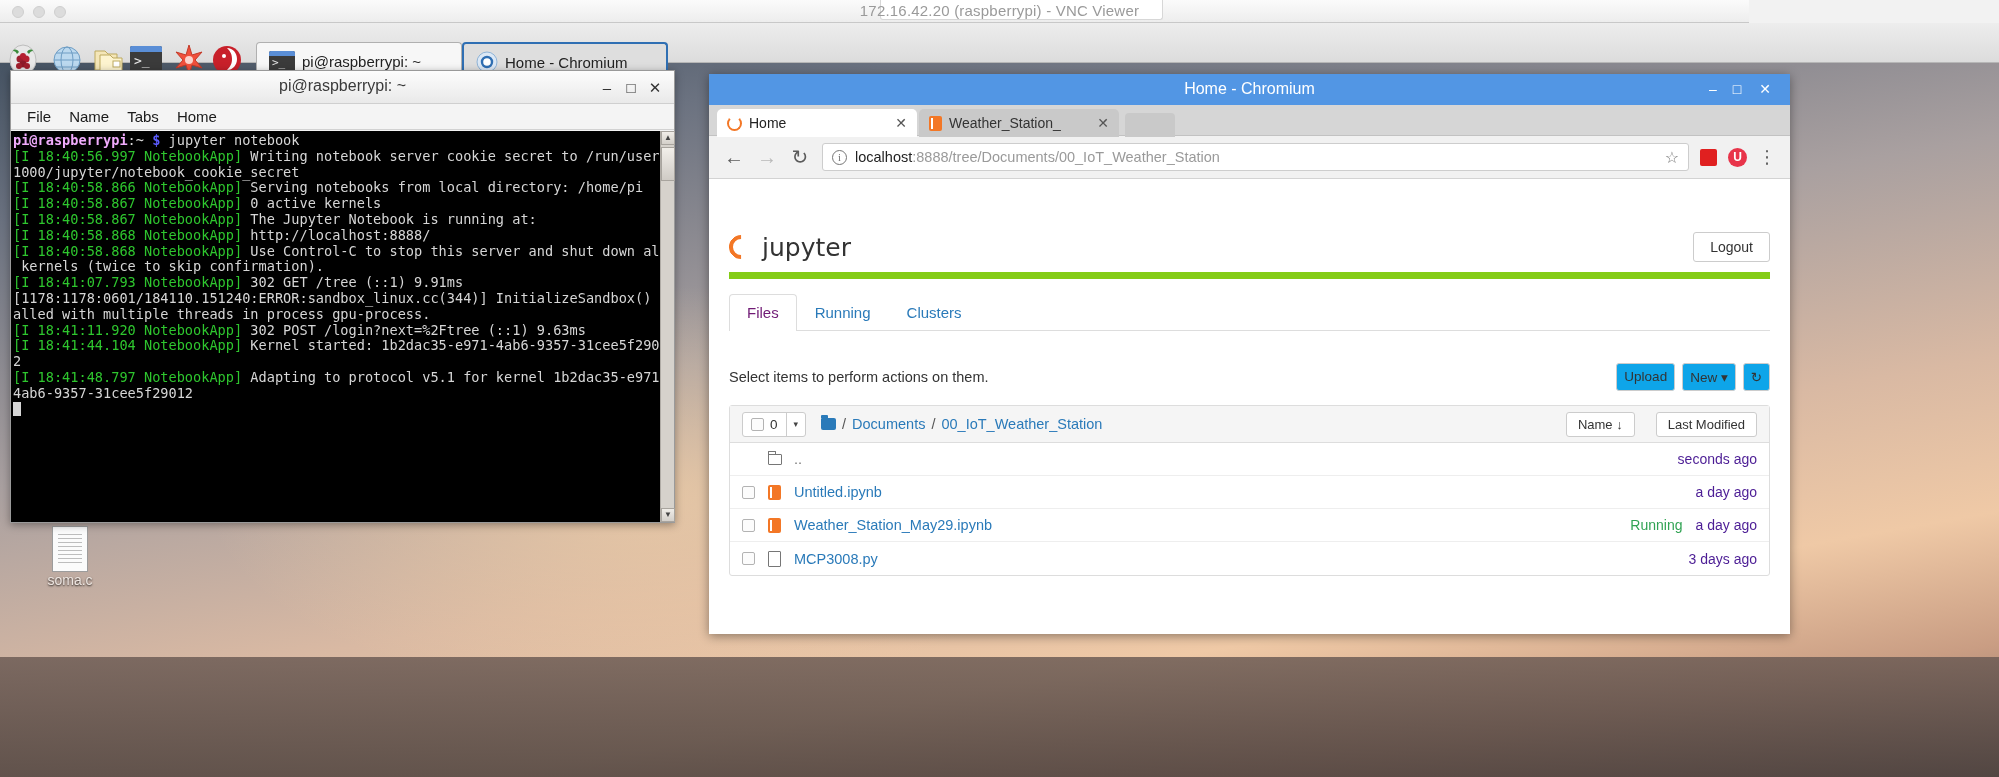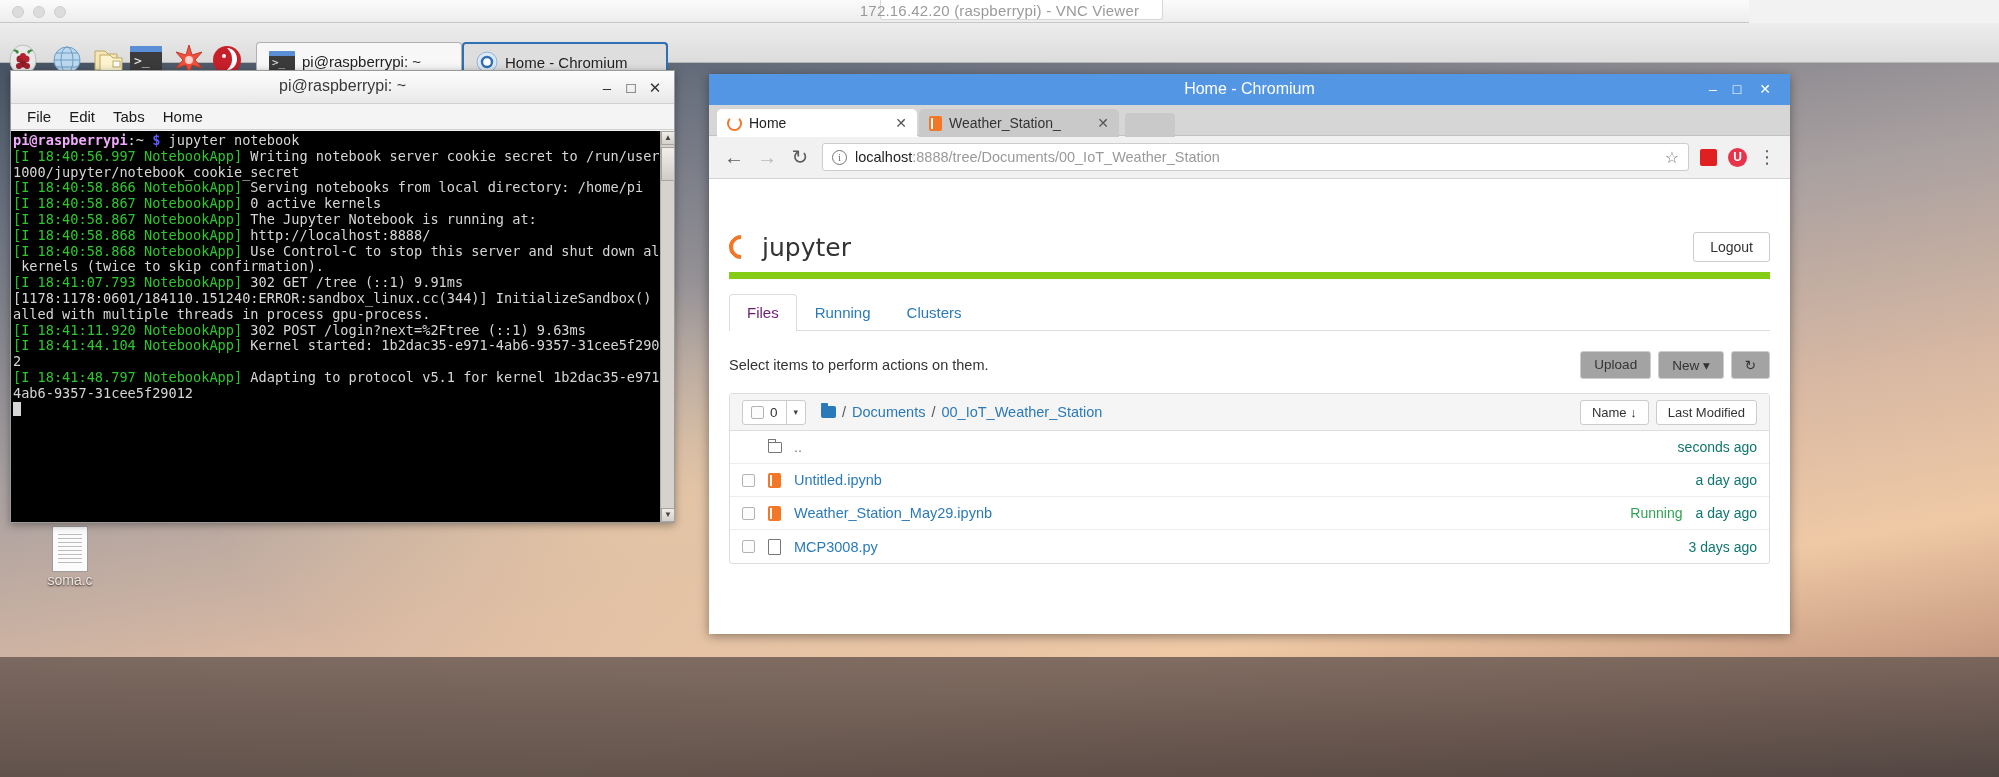--- a/index.html
+++ b/index.html
@@ -155,24 +155,24 @@
   #jup-logo-text { font-size:25px; color:#333; font-family:"DejaVu Sans", sans-serif; }
   #jup-logout { margin-left:auto; padding:6px 16px; font-size:14px; color:#333;
     background:#fff; border:1px solid #ccc; border-radius:3px; cursor:pointer; }
 
   #jup-tabs { display:flex; gap:0; margin-top:15px; border-bottom:1px solid #ddd; }
   .jup-tab { padding:9px 17px; font-size:15px; color:#2a7ab9; cursor:pointer;
     border:1px solid transparent; border-bottom:none; }
   .jup-tab.active { color:#701a75; background:#fff; border-color:#ddd;
     border-radius:4px 4px 0 0; margin-bottom:-1px; }
 
-  #jup-select-note { font-size:14.5px; color:#333; margin-top:20px; display:flex;
+  #jup-select-note { font-size:14.5px; color:#333; margin-top:32px; display:flex;
     align-items:center;justify-content:flex-end; }
   #jup-actions { margin-left:auto; display:flex; gap:7px; }
-  .jup-btn { padding:5px 13px; font-size:13.5px; color:#333; background:#a3a3a3;
+  .jup-btn { padding:5px 7px; font-size:13.5px; color:#333; background:#0ea5e9;
     border:1px solid #ccc; border-radius:3px; cursor:pointer; }
 
   #jup-filelist { margin-top:14px; border:1px solid #ddd; border-radius:3px; }
   #jup-listhead { height:37px; background:#f5f5f5; border-bottom:1px solid #ddd;
     display:flex; align-items:center; padding:0 12px; gap:9px; }
   #head-check-group { display:flex; align-items:center; border:1px solid #ccc;
     border-radius:3px; background:#fff; height:25px; }
   #head-check { display:flex; align-items:center; gap:6px; padding:0 8px; }
   .checkbox { width:13px; height:13px; border:1px solid #b3b3b3; border-radius:2px;
     background:#fcfcfc; cursor:pointer; flex:none; }
@@ -180,21 +180,21 @@
   #head-caret { padding:0 7px; border-left:1px solid #ccc; font-size:9px; color:#444;
     line-height:23px; cursor:pointer; }
   #breadcrumb { display:flex; align-items:center; gap:6px; font-size:14.5px;
     margin-left:6px; }
   #bc-folder-icon { width:15px; height:12px; background:#2a7ab9; border-radius:1px 2px 2px 2px;
     position:relative; }
   #bc-folder-icon:before { content:""; position:absolute; left:0; top:-3px; width:7px;
     height:3px; background:#2a7ab9; border-radius:1px 1px 0 0; }
   .bc-sep { color:#555; }
   .bc-link { color:#2a7ab9; cursor:pointer; }
-  #head-sort { margin-left:auto; display:flex; gap:7px; }
+  #head-sort { margin-left:auto; display:flex; gap:21px; }
   .sort-btn { padding:4px 11px; font-size:13px; color:#333; background:#fff;
     border:1px solid #ccc; border-radius:3px; cursor:pointer; }
 
   .file-row { height:33px; display:flex; align-items:center; padding:0 12px;
     border-bottom:1px solid #eee; font-size:14.5px; }
   .file-row:last-child { border-bottom:none; }
   .row-check { width:26px; display:flex; align-items:center; }
   .row-icon { width:26px; flex:none; display:flex; align-items:center; }
   .ico-folder { width:14px; height:11px; border:1.4px solid #767676; border-radius:1px;
     position:relative; }
@@ -203,21 +203,21 @@
   .ico-nb { width:13px; height:15px; background:#f37726; border-radius:2px;
     position:relative; }
   .ico-nb:after { content:""; position:absolute; left:2px; top:2px; width:2px;
     height:11px; background:#fff; }
   .ico-file { width:13px; height:16px; border:1.4px solid #767676; border-radius:1px;
     background:#fff; }
   .row-name { color:#2a7ab9; cursor:pointer; }
   .row-name.plain { color:#777; cursor:default; }
   .row-right { margin-left:auto; display:flex; align-items:center; gap:13px; }
   .row-running { color:#31a354; font-size:14px; }
-  .row-time { color:#0f766e; font-size:14px; }
+  .row-time { color:#4c1d95; font-size:14px; }
 </style>
 </head>
 <body>
 
 <div id="vnc-window">
 
   <div id="vnc-titlebar">
     <div class="vnc-dot" id="vnc-dot1"></div>
     <div class="vnc-dot" id="vnc-dot2"></div>
     <div class="vnc-dot" id="vnc-dot3"></div>
@@ -289,21 +289,21 @@
 
     <div id="terminal-window">
       <div id="term-titlebar">
         <div id="term-title">pi@raspberrypi: ~</div>
         <div class="win-btn" id="term-min">–</div>
         <div class="win-btn" id="term-max">□</div>
         <div class="win-btn" id="term-close">✕</div>
       </div>
       <div id="term-menubar">
         <span class="menu-item">File</span>
-        <span class="menu-item">Edit</span>
+        <span class="menu-item">Name</span>
         <span class="menu-item">Tabs</span>
         <span class="menu-item">Home</span>
       </div>
       <div id="term-body">
         <div id="term-text"><span class="t-user">pi@raspberrypi</span><span class="t-white">:~</span><span class="t-path"> $</span><span class="t-white"> jupyter notebook</span>
 <span class="t-green">[I 18:40:56.997 NotebookApp]</span> <span class="t-white">Writing notebook server cookie secret to /run/user/</span>
 <span class="t-white">1000/jupyter/notebook_cookie_secret</span>
 <span class="t-green">[I 18:40:58.866 NotebookApp]</span> <span class="t-white">Serving notebooks from local directory: /home/pi</span>
 <span class="t-green">[I 18:40:58.867 NotebookApp]</span> <span class="t-white">0 active kernels</span>
 <span class="t-green">[I 18:40:58.867 NotebookApp]</span> <span class="t-white">The Jupyter Notebook is running at:</span>

